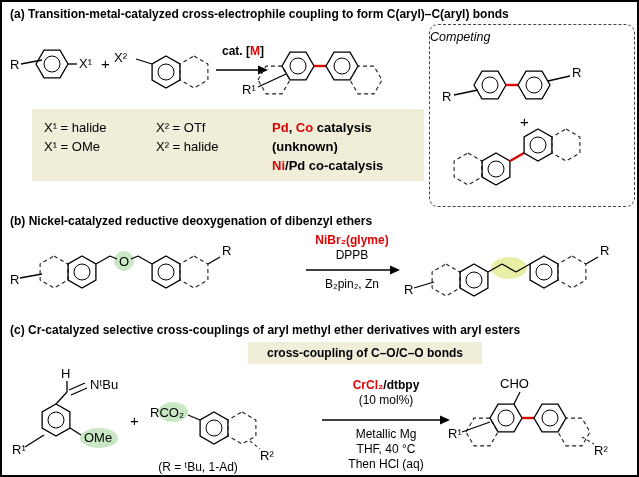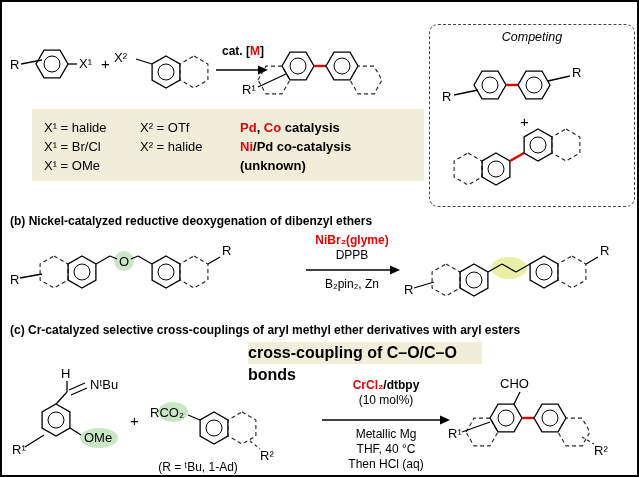--- a/index.html
+++ b/index.html
@@ -2,55 +2,56 @@
 <html style="--accent-red: #dd0404; --box-beige: #f0edd9; --highlight-green: #c9e7c4; --highlight-yellow: #e9efa6;"><head>
 <meta charset="utf-8">
 <style>
   *{margin:0;padding:0;box-sizing:border-box}
   body{background:#ffffff;font-family:"Liberation Sans","DejaVu Sans",sans-serif;color:#000}
   #fig{position:relative;width:639px;height:477px;background:#fff;border:2px solid #000;overflow:hidden}
   .abs{position:absolute}
   .ptitle{position:absolute;font-size:12px;font-weight:bold;white-space:nowrap}
   .beige{background:var(--box-beige,#f0edd9)}
   .dashed-box{border:1.5px dashed #444;border-radius:9px;padding-top:4px}
-  .comp-title{font-size:12.5px;font-style:italic;text-align:center;line-height:16px}
-  .hdr{font-size:16px;font-weight:bold;text-align:left;line-height:22px}
+  .comp-title{font-size:12.5px;font-style:italic;text-align:left;line-height:16px}
+  .hdr{font-size:12px;font-weight:bold;text-align:center;line-height:22px}
   svg{overflow:visible;position:absolute}
   .hex{fill:none;stroke:#000;stroke-width:1.3px}
   .hexd{fill:none;stroke:#222;stroke-width:1.1px;stroke-dasharray:4 3}
   .arc{fill:none;stroke:#000;stroke-width:1px}
   .b{stroke:#000;stroke-width:1.3px}
   .bd{stroke:#222;stroke-width:1.1px;stroke-dasharray:3 3}
   .rb{stroke:var(--accent-red,#dd0404);stroke-width:2.4px}
   .at{font-size:13px;fill:#000}
   .plus{font-size:15px}
   .cond{font-size:12px;fill:#000;text-anchor:middle}
   .bold{font-weight:bold}
   .red{fill:var(--accent-red,#dd0404);font-weight:bold}
   .hl-green{fill:var(--highlight-green,#c9e7c4)}
   .hl-yellow{fill:var(--highlight-yellow,#e9efa6)}
-  .tbl{display:flex;padding:9px 12px;font-size:13px}
+  .tbl{display:flex;gap:16px;padding:9px 12px;font-size:13px}
   .tbl .col{line-height:19px;white-space:nowrap}
   .col1{width:96px}.col2{width:100px}
   .cat{font-weight:bold}
   .redtxt{color:var(--accent-red,#dd0404);font-weight:bold}
   head{display:none}
 </style>
 </head>
 <body>
 
 <svg width="0" height="0" style="position:absolute">
   <defs>
     <path id="hexP" d="M0,-16 L13.9,-8 L13.9,8 L0,16 L-13.9,8 L-13.9,-8 Z"></path>
     <path id="hexF" d="M-16,0 L-8,-13.9 L8,-13.9 L16,0 L8,13.9 L-8,13.9 Z"></path>
   </defs>
 </svg>
 
 <div id="fig">
 
+  <div class="ptitle" style="left:8px;top:5px">(a) Transition-metal-catalyzed cross-electrophile coupling to form C(aryl)–C(aryl) bonds</div>
 
   <svg style="left:4px;top:20px" width="424" height="88">
     <g>
       <text class="at" x="4" y="47">R</text>
       <line class="b" x1="15" y1="42" x2="36" y2="38"></line>
       <use href="#hexF" class="hex" x="46" y="42"></use>
       <circle class="arc" cx="46" cy="42" r="8"></circle>
       <line class="b" x1="62" y1="42" x2="71" y2="42"></line>
       <text class="at" x="73" y="46">X¹</text>
     </g>
@@ -104,31 +105,30 @@
         <circle class="arc" cx="108" cy="80" r="8"></circle>
         <use href="#hexP" class="hexd" x="136" y="80"></use>
       </g>
     </svg>
   </div>
 
   <div class="abs beige" style="left:30px;top:107px;width:392px;height:72px">
     <div class="tbl">
       <div class="col col1">
         <div>X¹ = halide</div>
-        <div>X¹ = Br/Cl</div>
         <div>X¹ = OMe</div>
       </div>
       <div class="col col2">
         <div>X² = OTf</div>
         <div>X² = halide</div>
       </div>
       <div class="col cat">
         <div><span class="redtxt">Pd</span><span>, </span><span class="redtxt">Co</span><span> catalysis</span></div>
+        <div>(unknown)</div>
         <div><span class="redtxt">Ni</span><span>/</span><span>Pd</span><span> co-catalysis</span></div>
-        <div>(unknown)</div>
       </div>
     </div>
   </div>
 
   <div class="ptitle" style="left:8px;top:212px">(b) Nickel-catalyzed reductive deoxygenation of dibenzyl ethers</div>
 
   <svg style="left:2px;top:222px" width="635" height="96">
     <g>
       <text class="at" x="6" y="60">R</text>
       <line class="b" x1="16" y1="54" x2="38" y2="50"></line>

